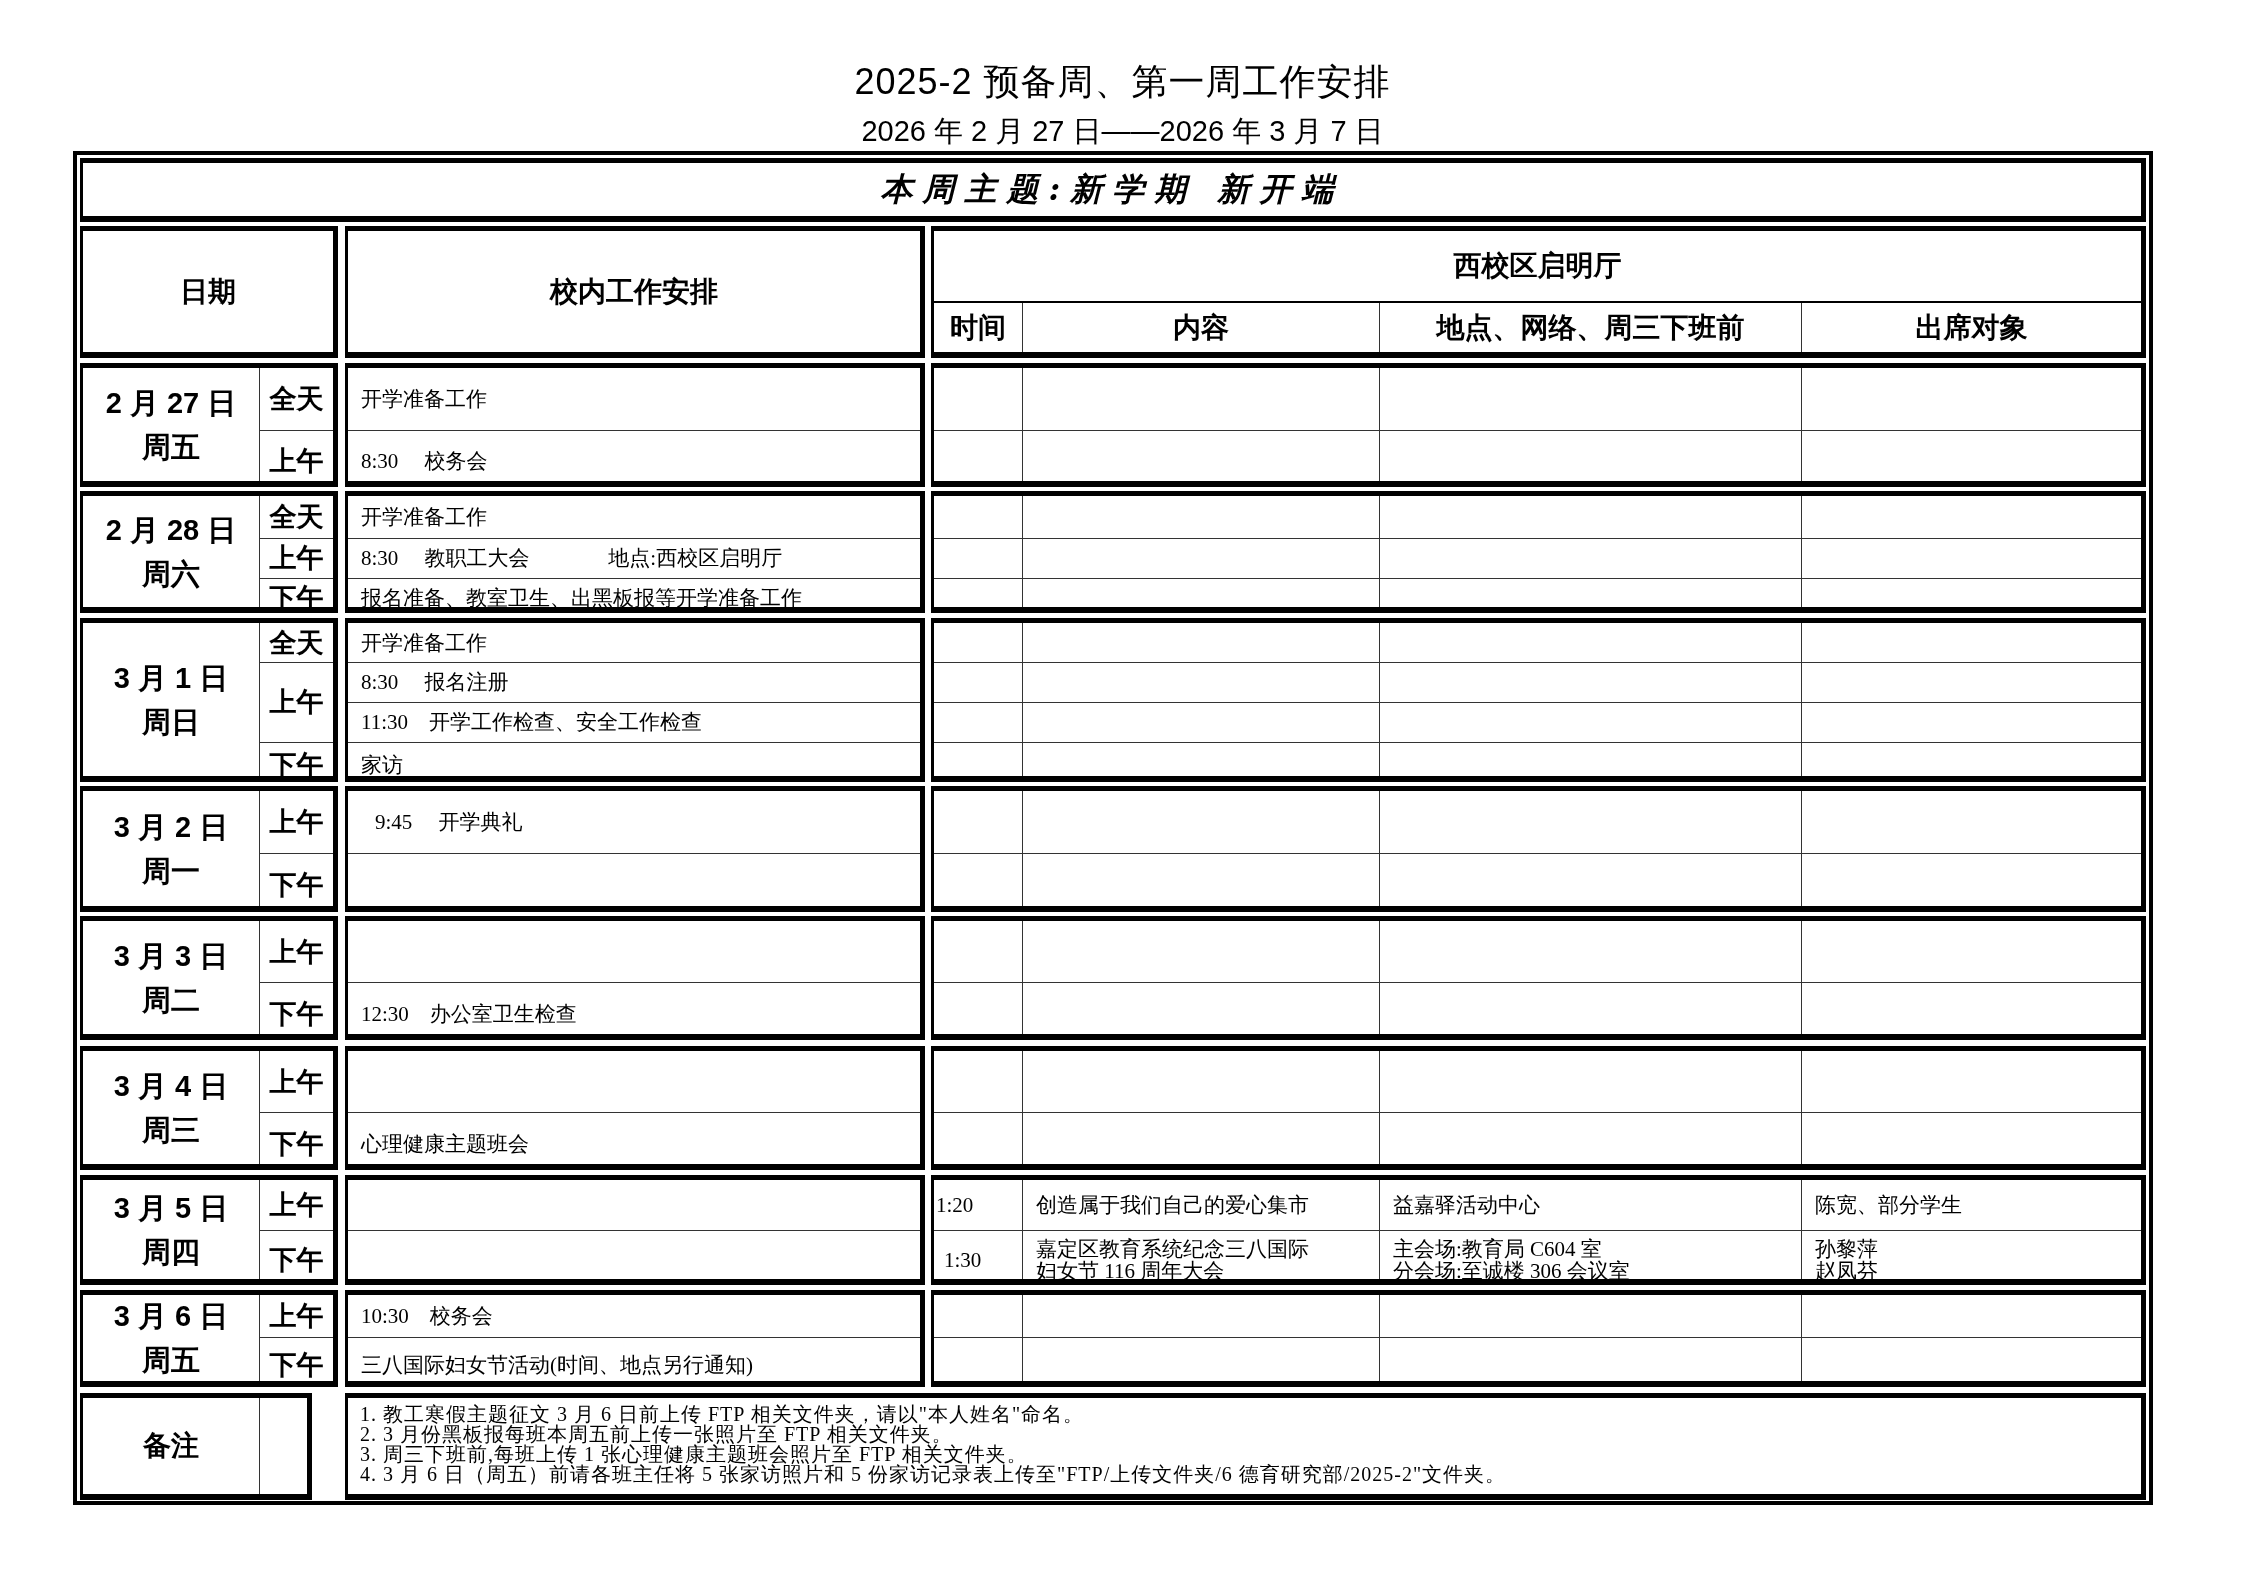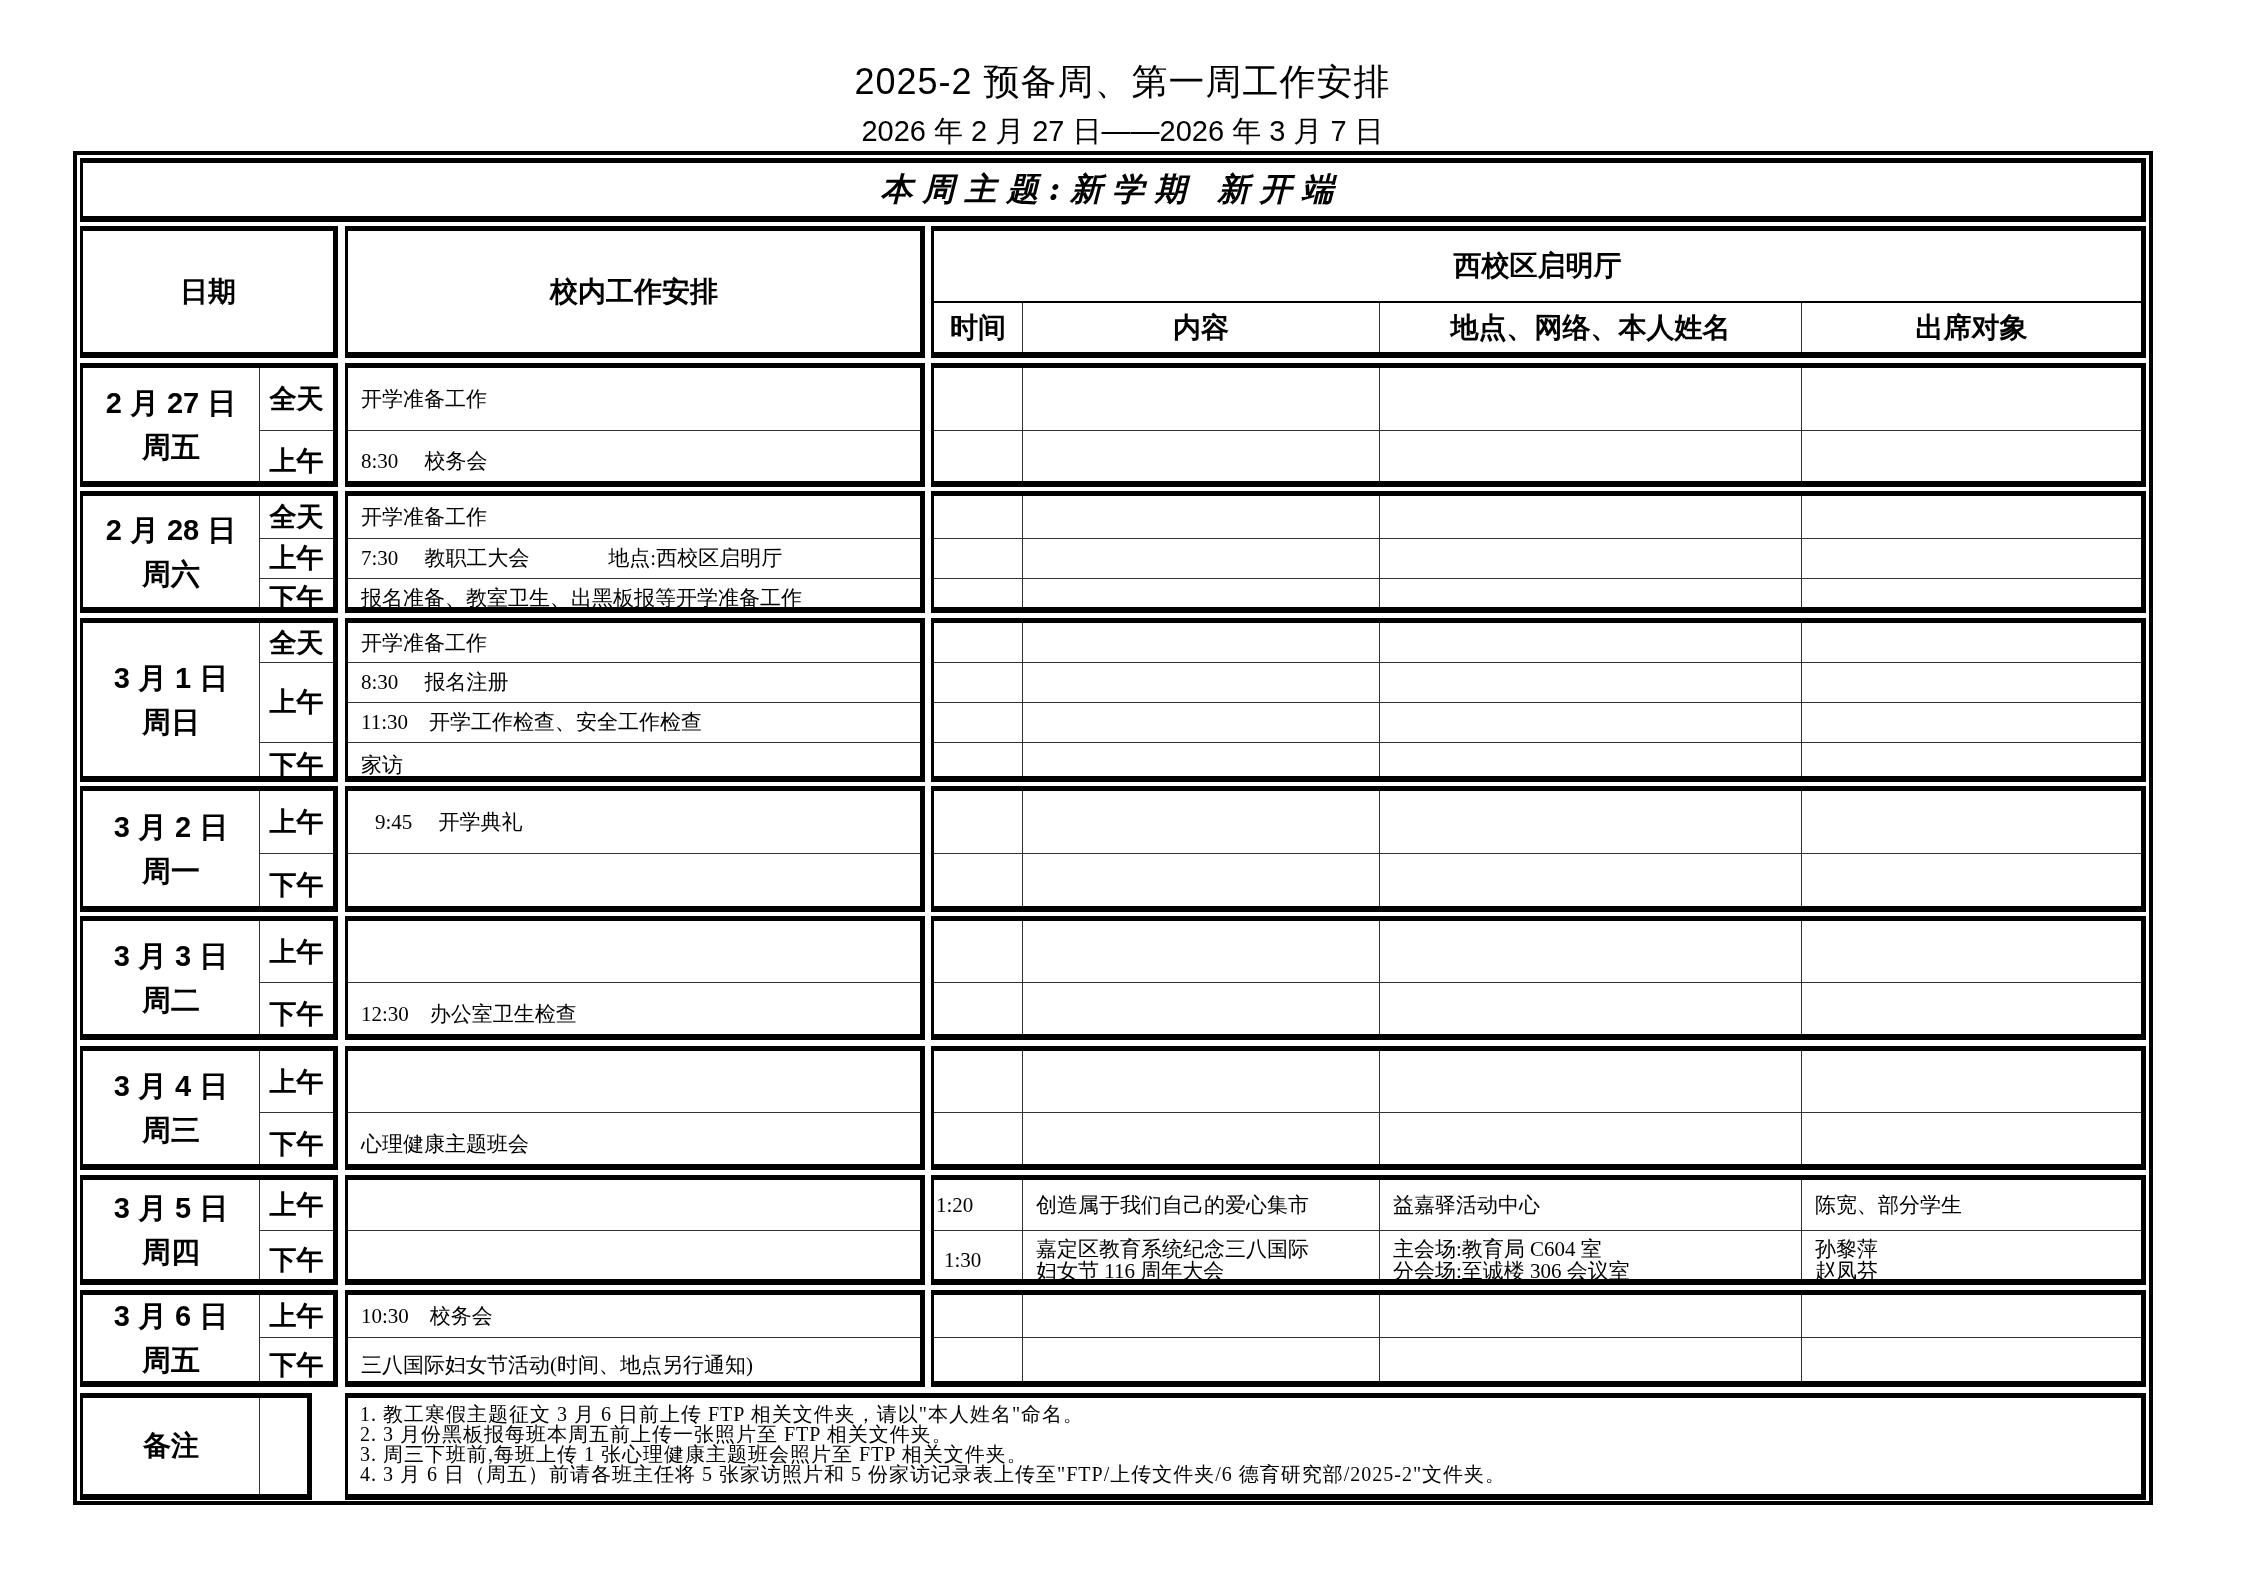--- a/index.html
+++ b/index.html
@@ -44,21 +44,21 @@
   <div class="cell center hdr" style="left:0;top:0;right:0;bottom:0;">校内工作安排</div>
 </div>
 
 <div class="blk thick" style="left:931px;top:226px;width:1215px;height:132px;">
   <div class="cell center hdr" style="left:0;top:0;right:0;height:70px;">西校区启明厅</div>
   <div class="hl" style="top:70px;"></div>
   <div class="cell center hdr" style="left:0;top:72px;width:88px;bottom:0;">时间</div>
   <div class="vl thin" style="left:88px;top:72px;"></div>
   <div class="cell center hdr" style="left:89px;top:72px;width:356px;bottom:0;">内容</div>
   <div class="vl thin" style="left:445px;top:72px;"></div>
-  <div class="cell center hdr" style="left:446px;top:72px;width:421px;bottom:0;">地点、网络、本人姓名</div>
+  <div class="cell center hdr" style="left:446px;top:72px;width:421px;bottom:0;">地点、网络、周三下班前</div>
   <div class="vl thin" style="left:867px;top:72px;"></div>
   <div class="cell center hdr" style="left:868px;top:72px;right:0;bottom:0;">出席对象</div>
 </div>
 
 <div id="day-blocks">
     <div class="blk thick" style="left:80px;top:363px;width:258px;height:124px;">
       <div class="cell center date" style="left:0;top:0;width:176px;bottom:0;">
         <span>2 月 27 日</span>
         <span>周五</span>
       </div>
@@ -85,21 +85,21 @@
       </div>
       <div class="vl thin" style="left:176px;"></div>
       <div class="cell center period" style="left:177px;top:0px;right:0;height:42px;">全天</div>
       <div class="cell center period" style="left:177px;top:42px;right:0;height:40px;">上午</div>
       <div class="hl thin" style="left:177px;top:42px;"></div>
       <div class="cell center period" style="left:177px;top:82px;right:0;height:40px;">下午</div>
       <div class="hl thin" style="left:177px;top:82px;"></div>
     </div>
     <div class="blk thick" style="left:345px;top:491px;width:580px;height:122px;">
       <div class="cell txt" style="left:0;top:0px;right:0;height:42px;">开学准备工作</div>
-      <div class="cell txt" style="left:0;top:42px;right:0;height:40px;">7:30     教职工大会               地点:西校区启明厅</div>
+      <div class="cell txt" style="left:0;top:42px;right:0;height:40px;">8:30     教职工大会               地点:西校区启明厅</div>
       <div class="hl thin" style="top:42px;"></div>
       <div class="cell txt" style="left:0;top:82px;right:0;height:40px;">报名准备、教室卫生、出黑板报等开学准备工作</div>
       <div class="hl thin" style="top:82px;"></div>
     </div>
     <div class="blk thick" style="left:931px;top:491px;width:1215px;height:122px;">
       <div class="vl thin" style="left:88px;"></div>
       <div class="vl thin" style="left:445px;"></div>
       <div class="vl thin" style="left:867px;"></div>
       <div class="hl thin" style="top:42px;"></div>
       <div class="hl thin" style="top:82px;"></div>

